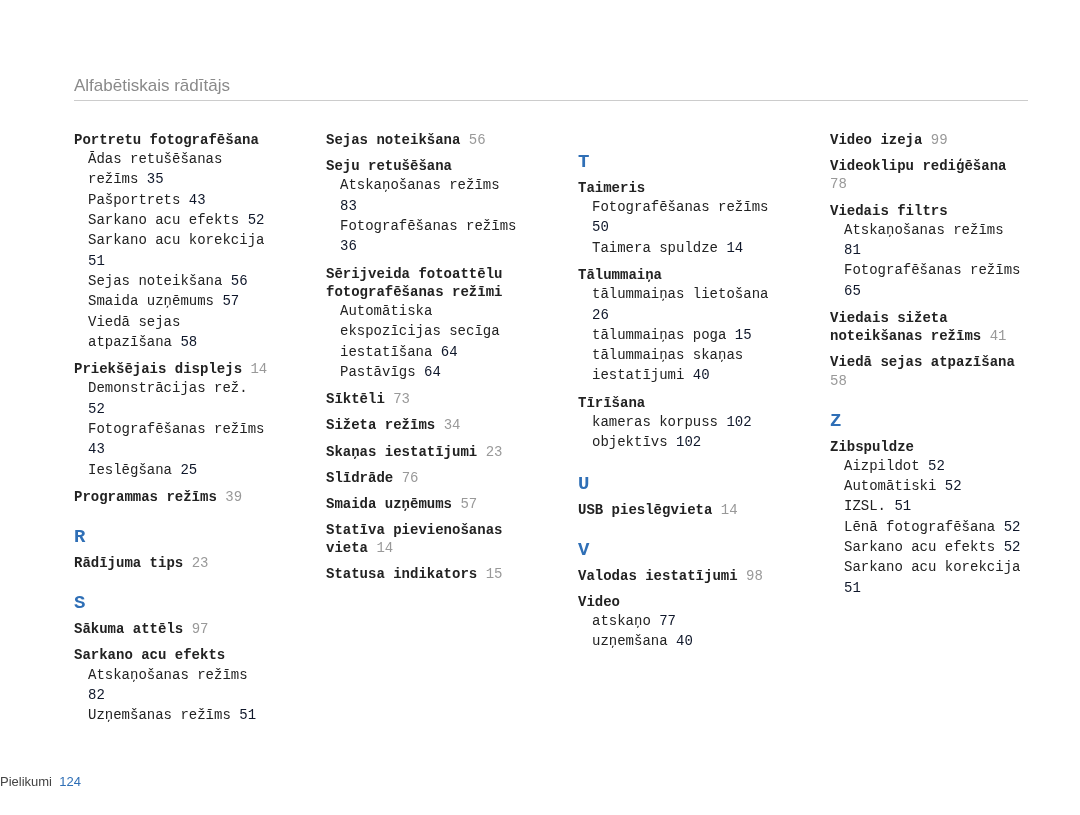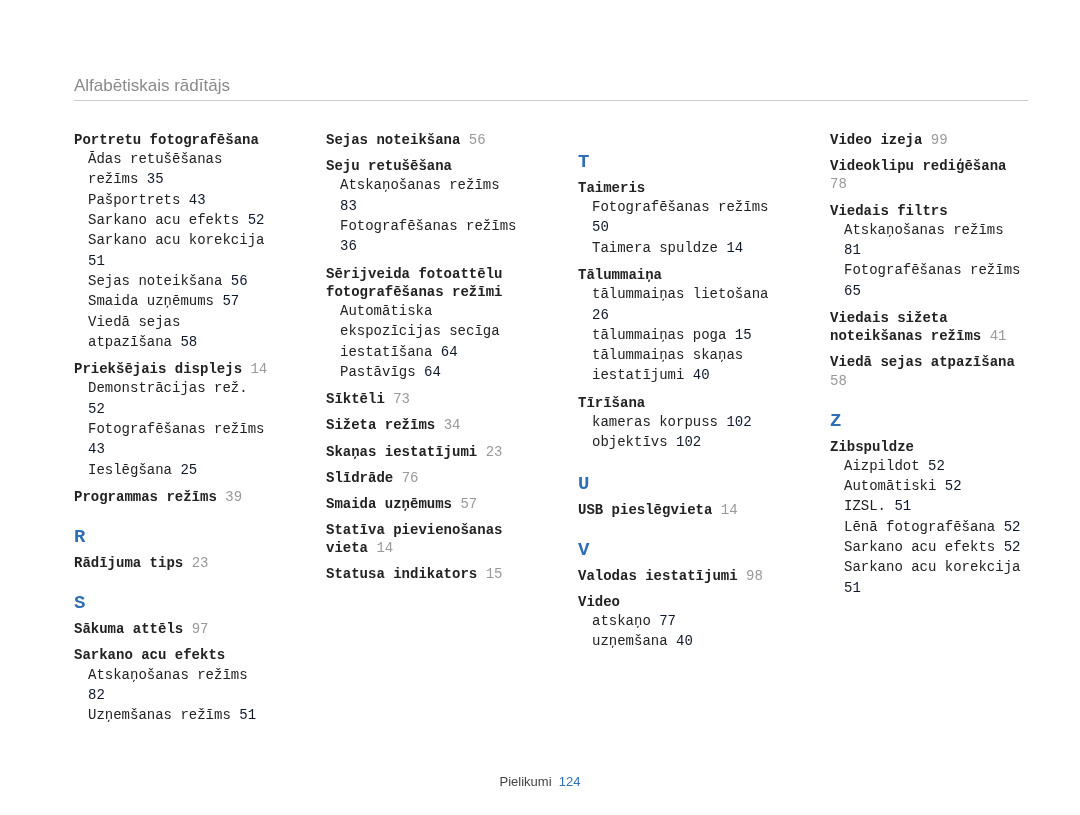--- a/index.html
+++ b/index.html
@@ -54,21 +54,21 @@
     font-weight: 400;
     font-size: 14px;
     line-height: 1.45;
     padding-left: 14px;
   }
   .sub .pg { color: #0f172a; }
   .footer {
     position: absolute;
     bottom: 26px;
     left: 0; right: 0;
-    text-align: center;
+    text-align: left;
     font-size: 13px;
     color: #444;
   }
   .footer .pg { color: #2f6fb6; }
 </style>
 </head>
 <body>
 
 <div class="page">
   <div class="header">Alfabētiskais rādītājs</div>

